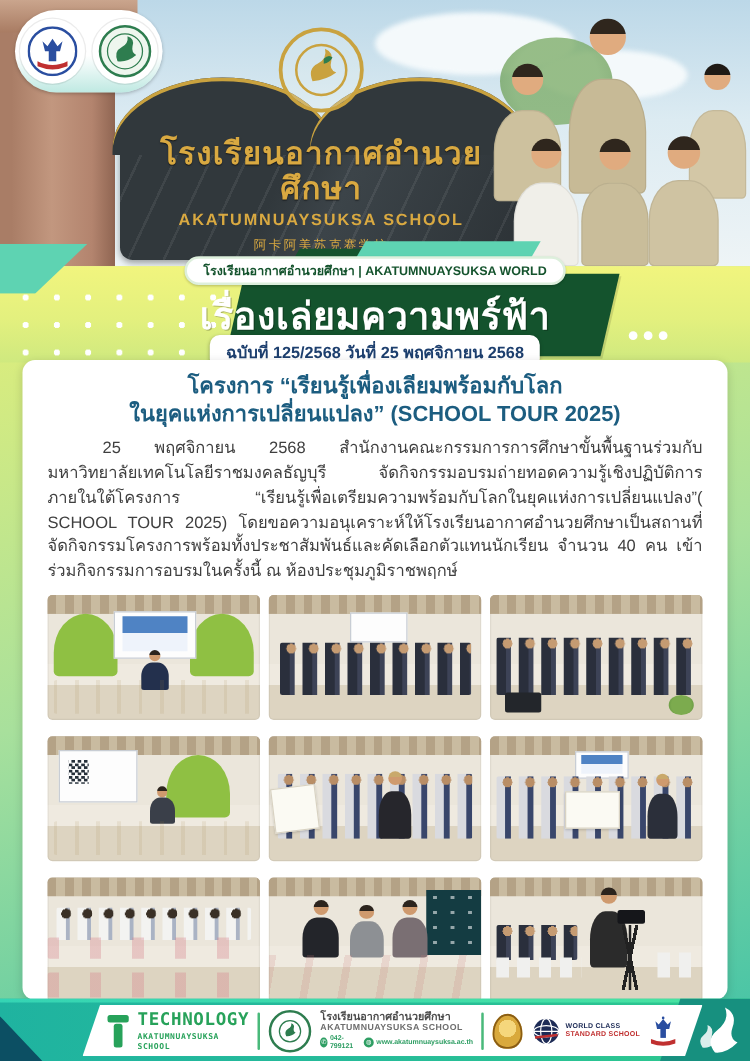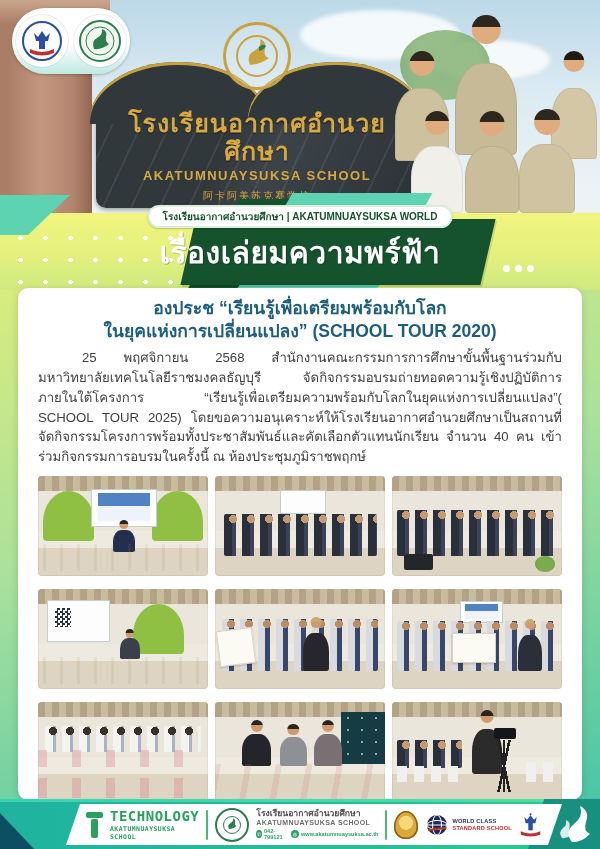--- a/index.html
+++ b/index.html
@@ -200,31 +200,32 @@
 </div>
 
 <div class="band">
   <div class="mint-corner"></div>
   <div class="dots-left"></div>
   <div class="green-wedge"></div>
   <div class="mint-stripe"></div>
   <div class="title-banner"></div>
   <div class="school-pill">โรงเรียนอากาศอำนวยศึกษา | AKATUMNUAYSUKSA WORLD</div>
   <div class="band-title">เรื่องเล่ยมความพร์ฟ้า</div>
+  <div class="issue-pill">ฉบับที่ 125/2568 วันที่ 25 พฤศจิกายน 2568</div>
   <div class="dots3">
       <i></i>
       <i></i>
       <i></i>
     </div>
 </div>
 
 <div class="card">
   <div class="headline">
-    <div>องประช “เรียนรู้เพื่อเตรียมพร้อมกับโลก</div>
-    <div>ในยุคแห่งการเปลี่ยนแปลง” (SCHOOL TOUR 2020)</div>
+    <div>โครงการ “เรียนรู้เพื่องเลียมพร้อมกับโลก</div>
+    <div>ในยุคแห่งการเปลี่ยนแปลง” (SCHOOL TOUR 2025)</div>
   </div>
   <div class="body-text">25 พฤศจิกายน 2568 สำนักงานคณะกรรมการการศึกษาขั้นพื้นฐานร่วมกับมหาวิทยาลัยเทคโนโลยีราชมงคลธัญบุรี จัดกิจกรรมอบรมถ่ายทอดความรู้เชิงปฏิบัติการภายในใต้โครงการ “เรียนรู้เพื่อเตรียมความพร้อมกับโลกในยุคแห่งการเปลี่ยนแปลง”( SCHOOL TOUR 2025) โดยขอความอนุเคราะห์ให้โรงเรียนอากาศอำนวยศึกษาเป็นสถานที่จัดกิจกรรมโครงการพร้อมทั้งประชาสัมพันธ์และคัดเลือกตัวแทนนักเรียน จำนวน 40 คน เข้าร่วมกิจกรรมการอบรมในครั้งนี้ ณ ห้องประชุมภูมิราชพฤกษ์</div>
 
   <div class="grid">
     <div class="ph">
       <div class="curtain"></div>
       <div class="arch" style="left:3%;"></div>
       <div class="arch" style="right:3%;"></div>
       <div class="screen" style="left:31%;top:13%;width:38%;height:36%;">
           <div class="slide"></div>

